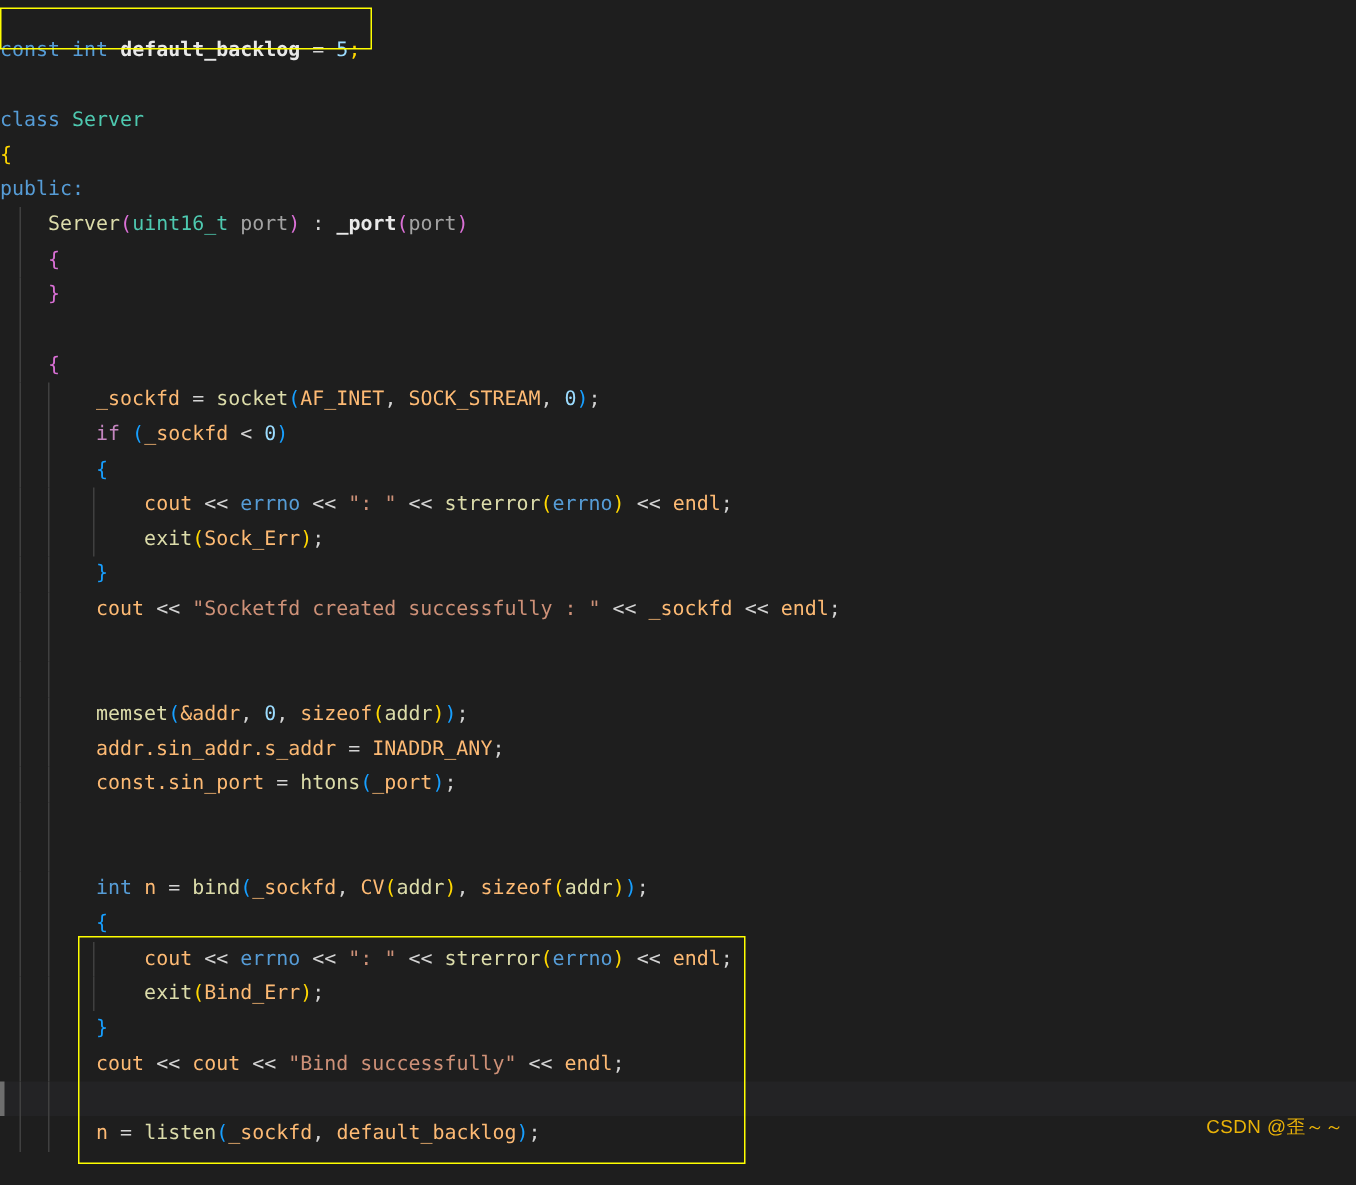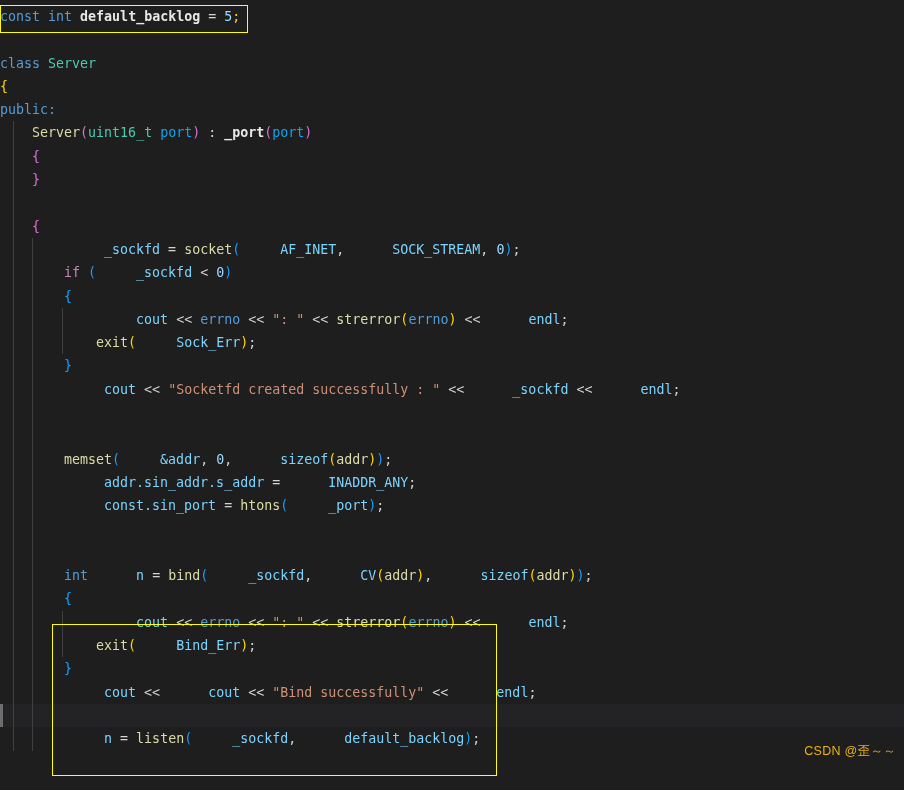--- a/index.html
+++ b/index.html
@@ -9,21 +9,21 @@
     font-family:"DejaVu Sans Mono","Liberation Mono",monospace;
     font-size:13.3px;
     overflow:hidden;
     position:relative;
     color:#d4d4d4;
   }
   #editor {
     position:relative;
     width:904px; height:776px;
     background:#1e1e1e;
-    padding-top:5px;
+    padding-top:22px;
     text-decoration:underline;
   }
   .line {
     position:relative;
     height:23.3px;
     line-height:23.3px;
     white-space:pre;
     padding-left:0px;
   }
   .line .txt { display:inline-block; padding-left:0; }
@@ -45,24 +45,24 @@
   }
   .guide.g1 { left:13px; }
   .guide.g2 { left:32px; }
   .guide.g3 { left:62px; }
 
   
   .kw       { color:#569cd6; }  
   .kw2      { color:#c586c0; }  
   .type     { color:#4ec9b0; }  
   .fn       { color:#dcdcaa; }  
-  .var      { color:#7dd3fc;margin-left:40px; }
+  .var      { color:#fdba74; }
   .numb     { color:#9cdcfe; }
   .str      { color:#ce9178; }
-  .param    { color:#0ea5e9; }
+  .param    { color:#a3a3a3; }
   .wht      { color:#d4d4d4; }
   .whtb     { color:#e8e8e8; font-weight:bold; }
   .op       { color:#d4d4d4; }
   .b1       { color:#ffd700; }  
   .b2       { color:#da70d6; }  
   .b3       { color:#179fff; }
 
   
   .hlbox {
     position:absolute;

